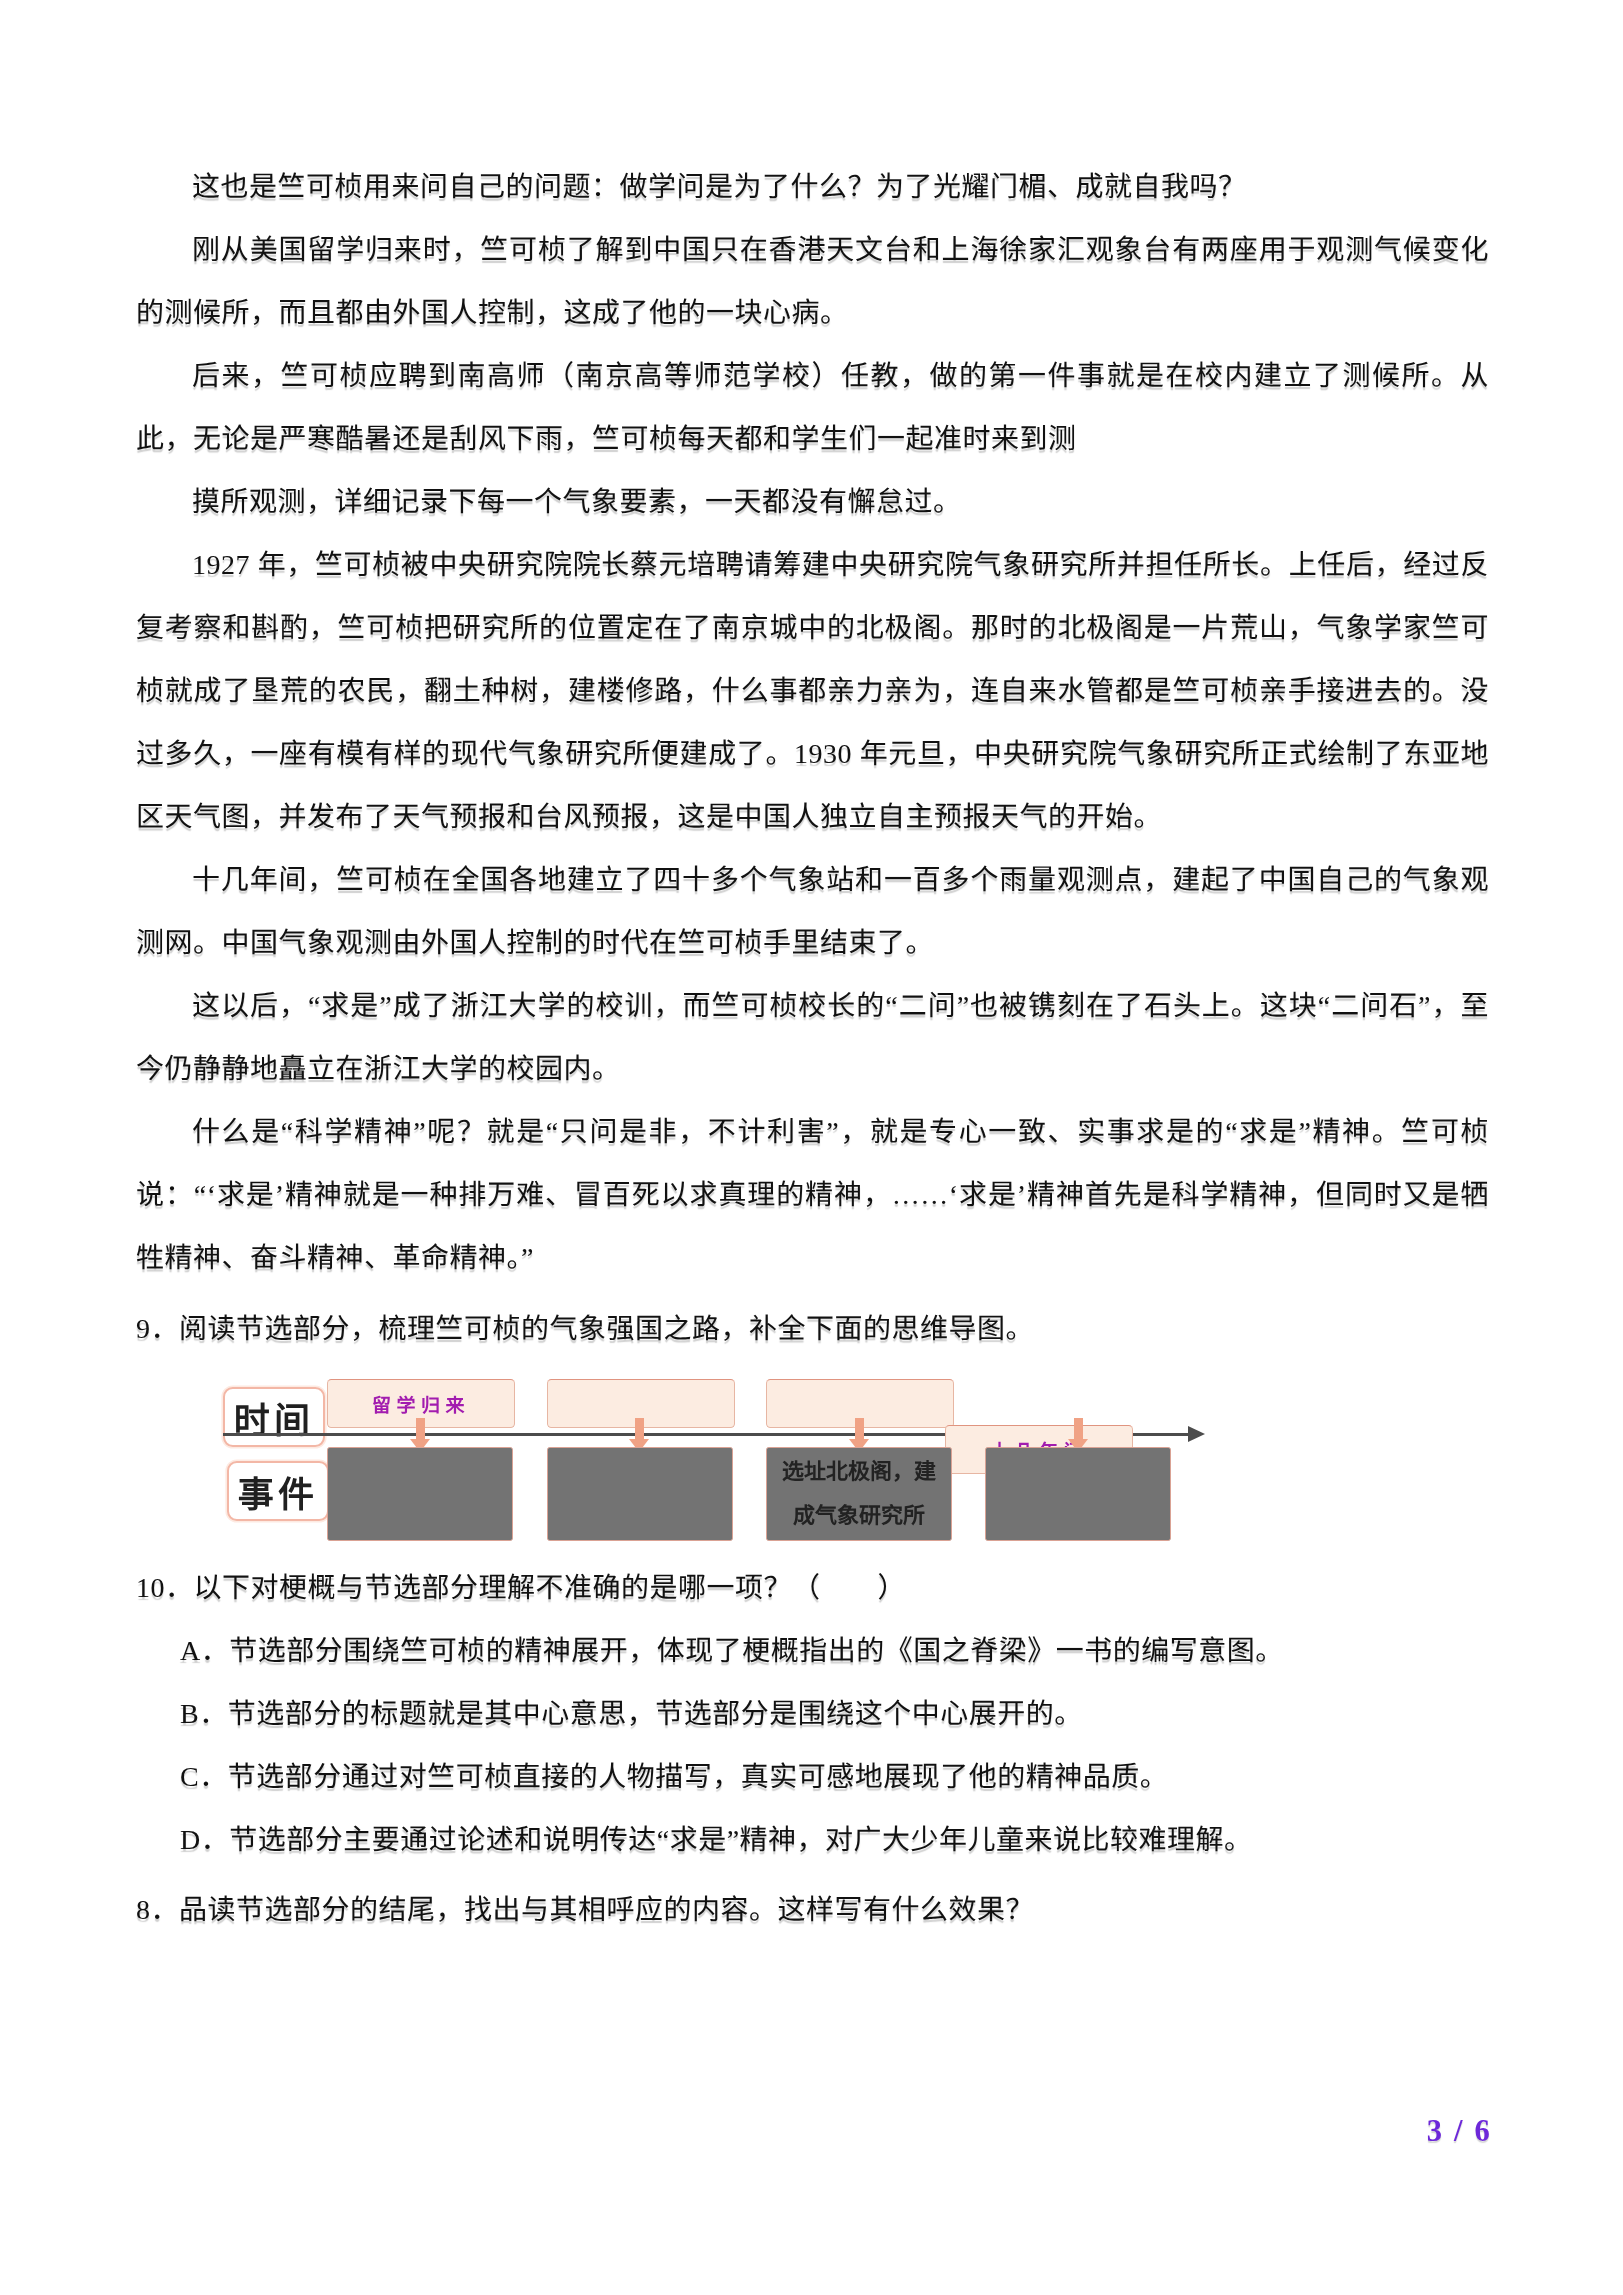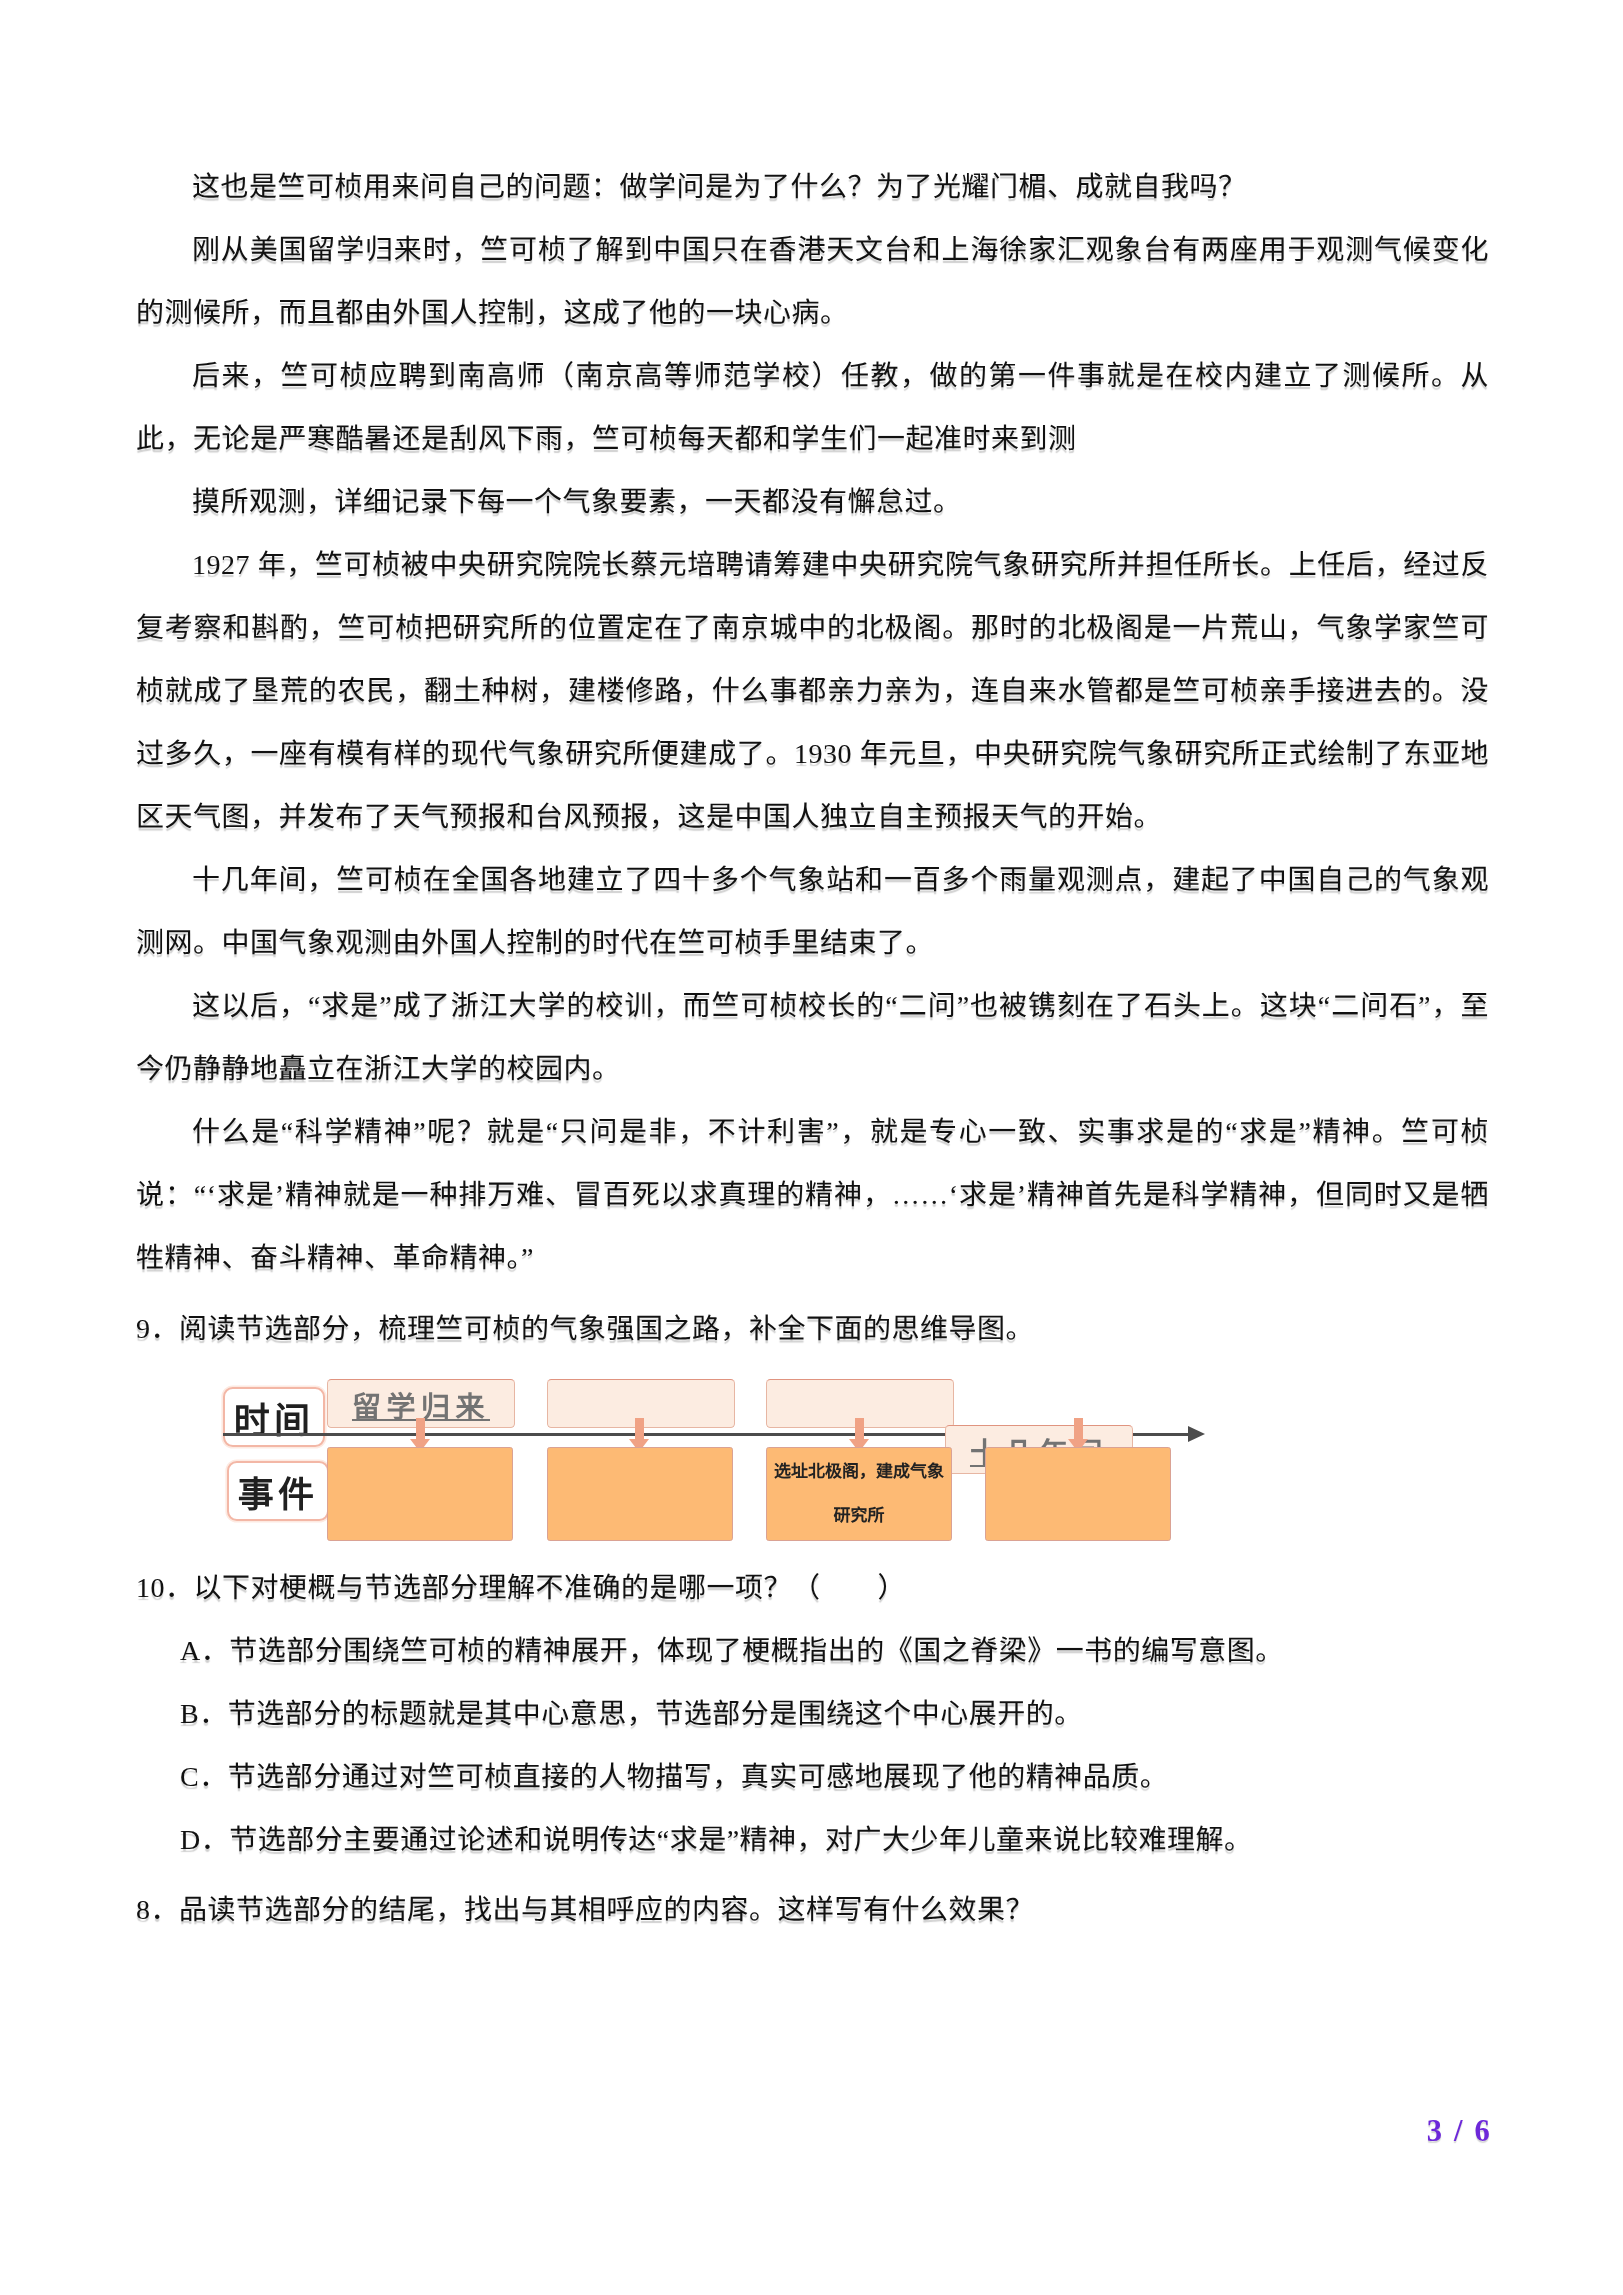--- a/index.html
+++ b/index.html
@@ -62,25 +62,24 @@
     top: 14px;
     height: 47px;
     width: 186px;
     background: #fcece1;
     border: 1.1px solid #e7b6a3;
     border-top: 1.6px solid #e09480;
     border-radius: 4.4px;
     display: flex;
     align-items: center;
     justify-content: center;
-    font-size: 29px;
+    font-size: 19px;
     font-weight: 600;
     letter-spacing: 5.5px;
-    color: #737373;
-    text-decoration: underline;
+    color: #a21caf;
   }
   .t1 { left: 136px; }  .t2 { left: 356px; }
   .t3 { left: 575px; } .t4 { left: 754px; margin-top: 46px; }
 
   .timeline {
     position: absolute;
     left: 32px;
     top: 68px;
     width: 966px;
     height: 3.3px;
@@ -114,28 +113,28 @@
     border-right: 10.4px solid transparent;
   }
   .a1 { left: 225px; }  .a2 { left: 444px; }
   .a3 { left: 664px; } .a4 { left: 883px; }
 
   .ebox {
     position: absolute;
     top: 82px;
     height: 94px;
     width: 186px;
-    background: #fdba74;
+    background: #737373;
     border: 1.1px solid #daa294;
     border-radius: 2.7px;
     display: flex;
     align-items: center;
     justify-content: center;
     text-align: center;
-    font-size: 17px;
+    font-size: 22px;
     font-weight: 600;
     line-height: 44px;
     color: #222222;
     padding: 0 4.4px;
     box-sizing: border-box;
   }
   .e1 { left: 136px; }  .e2 { left: 356px; }
   .e3 { left: 575px; } .e4 { left: 794px; }
 
   .footer {

